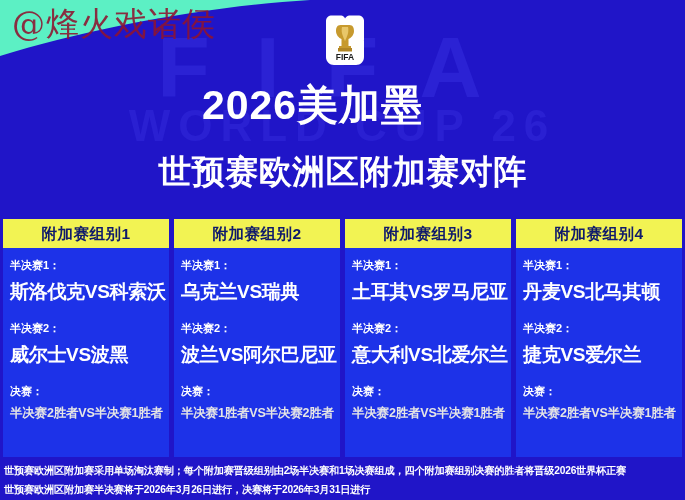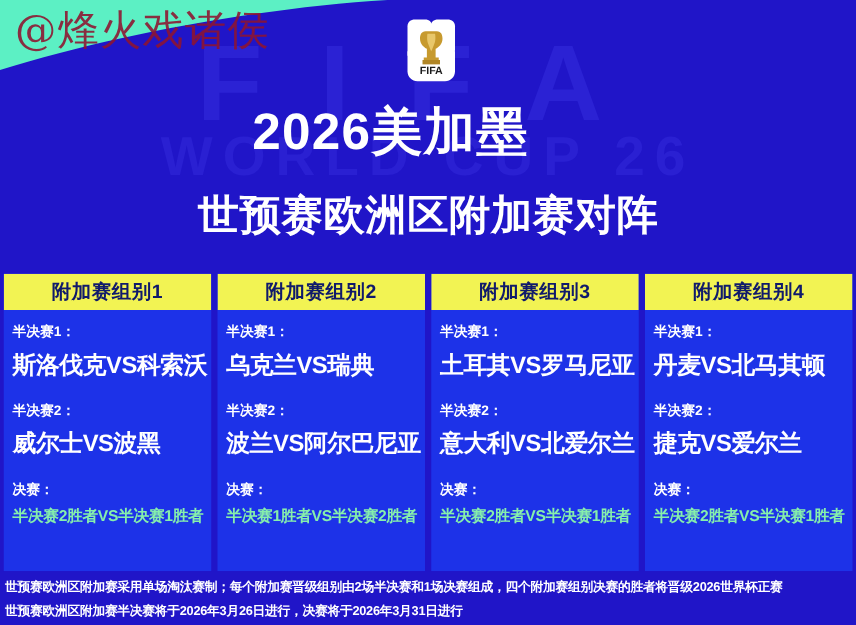--- a/index.html
+++ b/index.html
@@ -168,21 +168,21 @@
   }
   .card-body .match-teams.last { }
   .final-label {
     color: #ffffff;
     font-size: 11px;
     font-weight: 700;
     margin-bottom: 6px;
     white-space: nowrap;
   }
   .final-text {
-    color: #86efac;
+    color: #e5e5e5;
     font-size: 12.5px;
     font-weight: 800;
     letter-spacing: -0.2px;
     white-space: nowrap;
   }
 
   
   .footer {
     position: absolute;
     left: 0;

